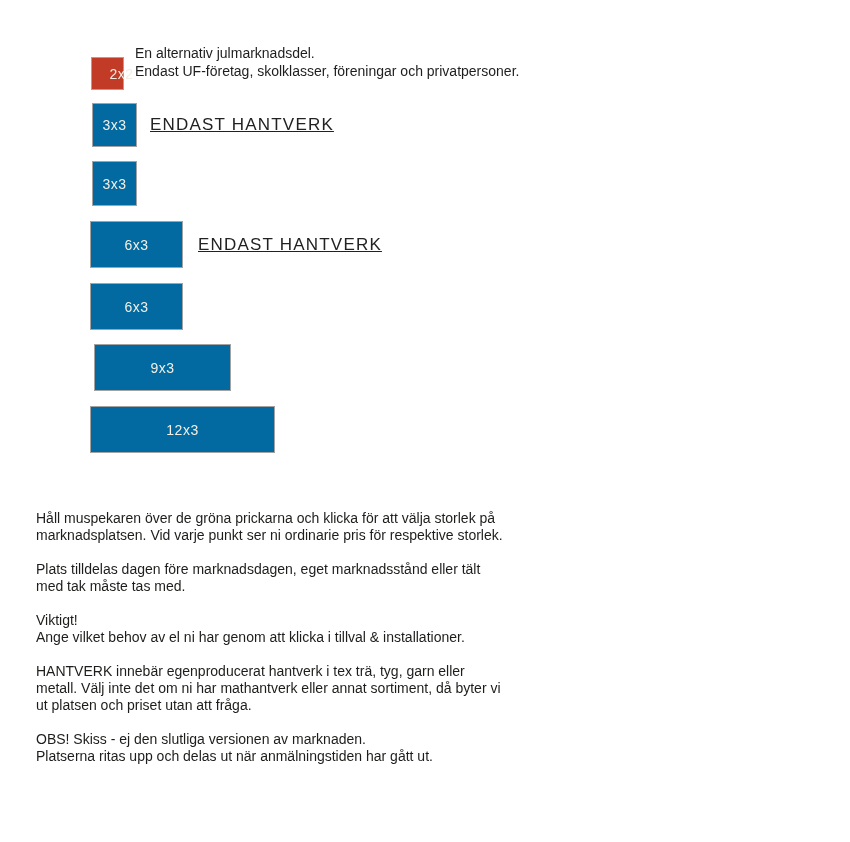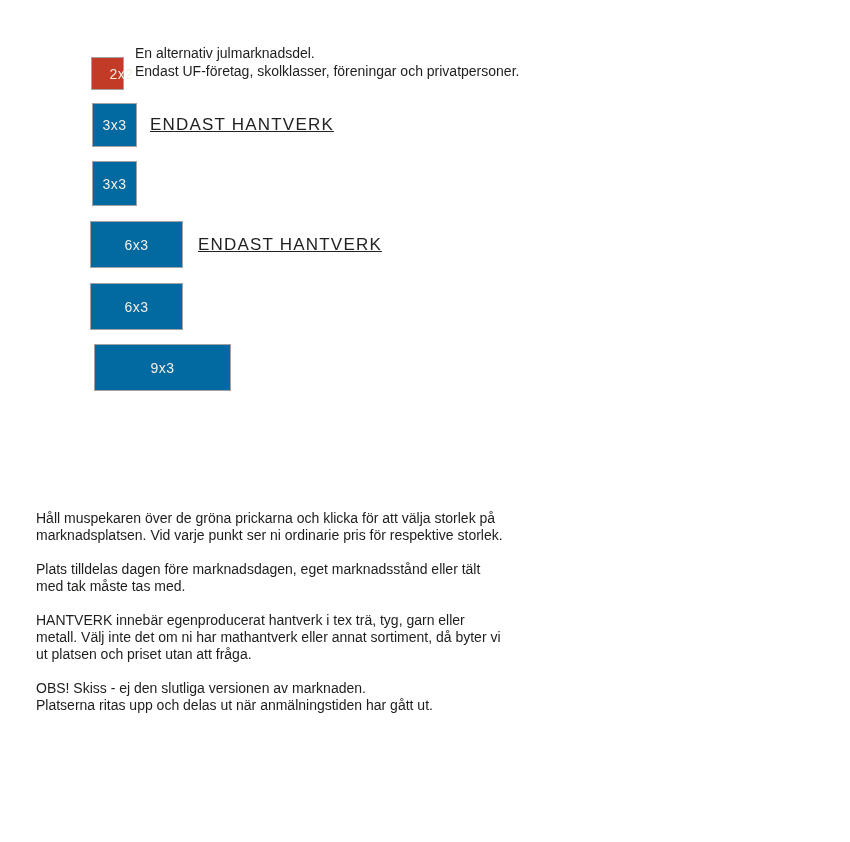--- a/index.html
+++ b/index.html
@@ -100,26 +100,31 @@
   <div class="note caps n3">ENDAST HANTVERK</div>
 
   <div class="box green b4">
     <span class="box-label">6x3</span>
   </div>
 
   <div class="box green b5">
     <span class="box-label">9x3</span>
   </div>
 
+  <div class="box green b6">
+    <span class="box-label">12x3</span>
+  </div>
 
   <div class="paragraphs">
     <p>Håll muspekaren över de gröna prickarna och klicka för att välja storlek på
 marknadsplatsen. Vid varje punkt ser ni ordinarie pris för respektive storlek.</p>
     <p>Plats tilldelas dagen före marknadsdagen, eget marknadsstånd eller tält
 med tak måste tas med.</p>
+    <p>Viktigt!
+Ange vilket behov av el ni har genom att klicka i tillval &amp; installationer.</p>
     <p>HANTVERK innebär egenproducerat hantverk i tex trä, tyg, garn eller
 metall. Välj inte det om ni har mathantverk eller annat sortiment, då byter vi
 ut platsen och priset utan att fråga.</p>
     <p>OBS! Skiss - ej den slutliga versionen av marknaden.
 Platserna ritas upp och delas ut när anmälningstiden har gått ut.</p>
   </div>
 
 </div>
 
 </body></html>

